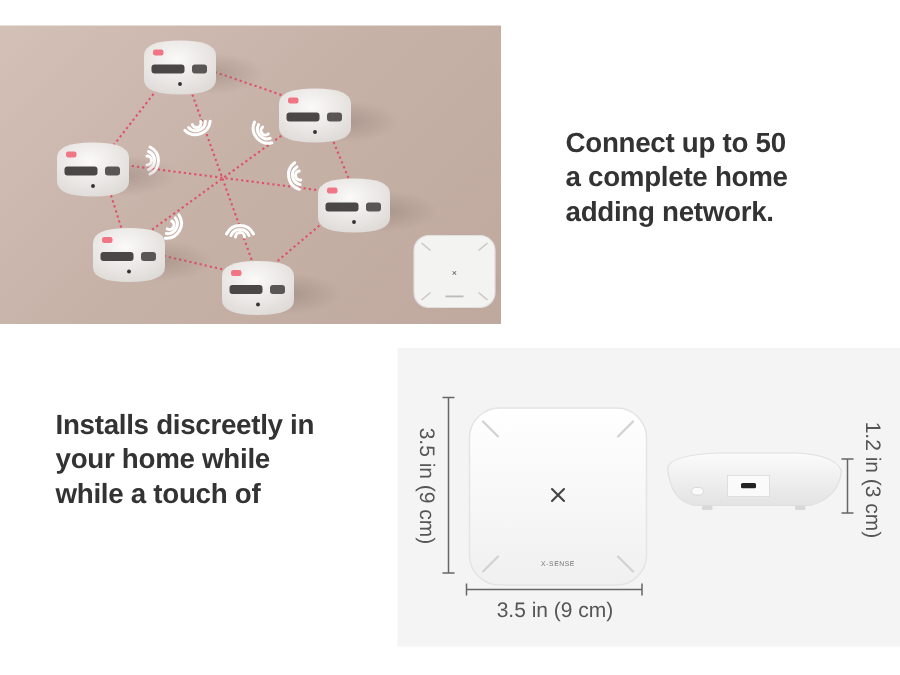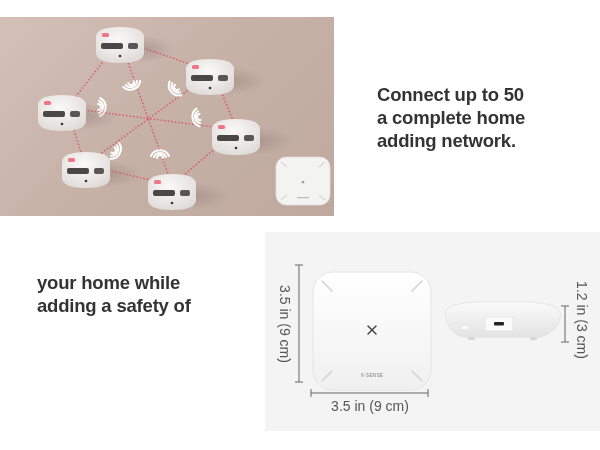--- a/index.html
+++ b/index.html
@@ -112,22 +112,23 @@
   </svg>
 </div>
 
 <div class="caption caption-top">
   <span class="line">Connect up to 50</span>
   <span class="line">a complete home</span>
   <span class="line">adding network.</span>
 </div>
 
 <div class="caption caption-bottom">
+  <span class="line">Installs discreetly in</span>
   <span class="line">your home while</span>
-  <span class="line">adding a safety of</span>
+  <span class="line">while a touch of</span>
 </div>
 
 <div class="dims-panel">
   <svg width="335" height="199" viewBox="0 0 335 199">
     <defs>
       <linearGradient id="hubTop" x1="0" y1="0" x2="0" y2="1">
         <stop offset="0%" stop-color="#ffffff"></stop>
         <stop offset="100%" stop-color="#f0f0f0"></stop>
       </linearGradient>
       <linearGradient id="hubSide" x1="0" y1="0" x2="0" y2="1">

